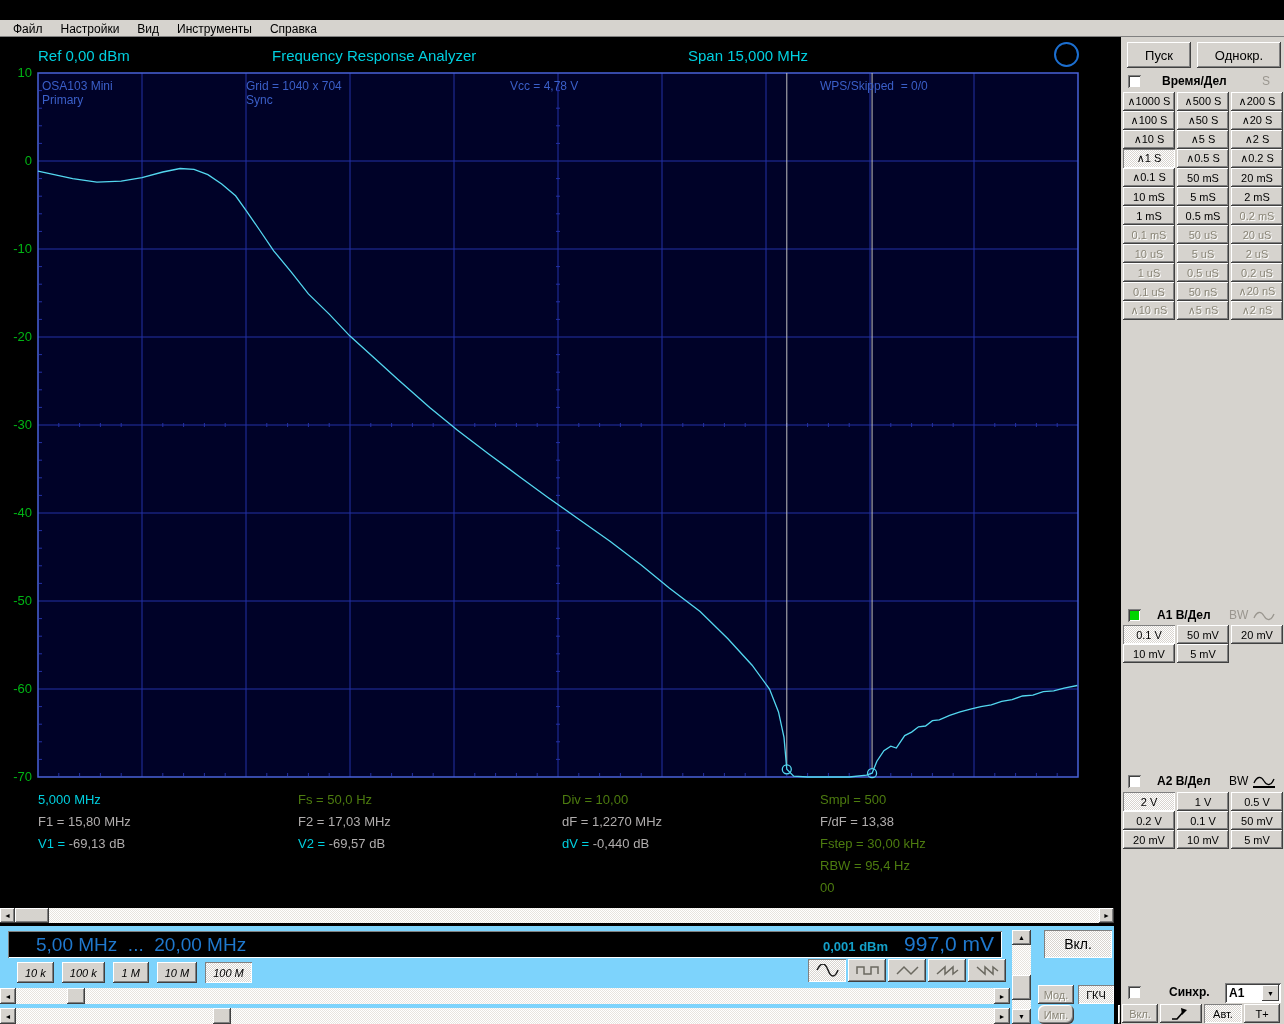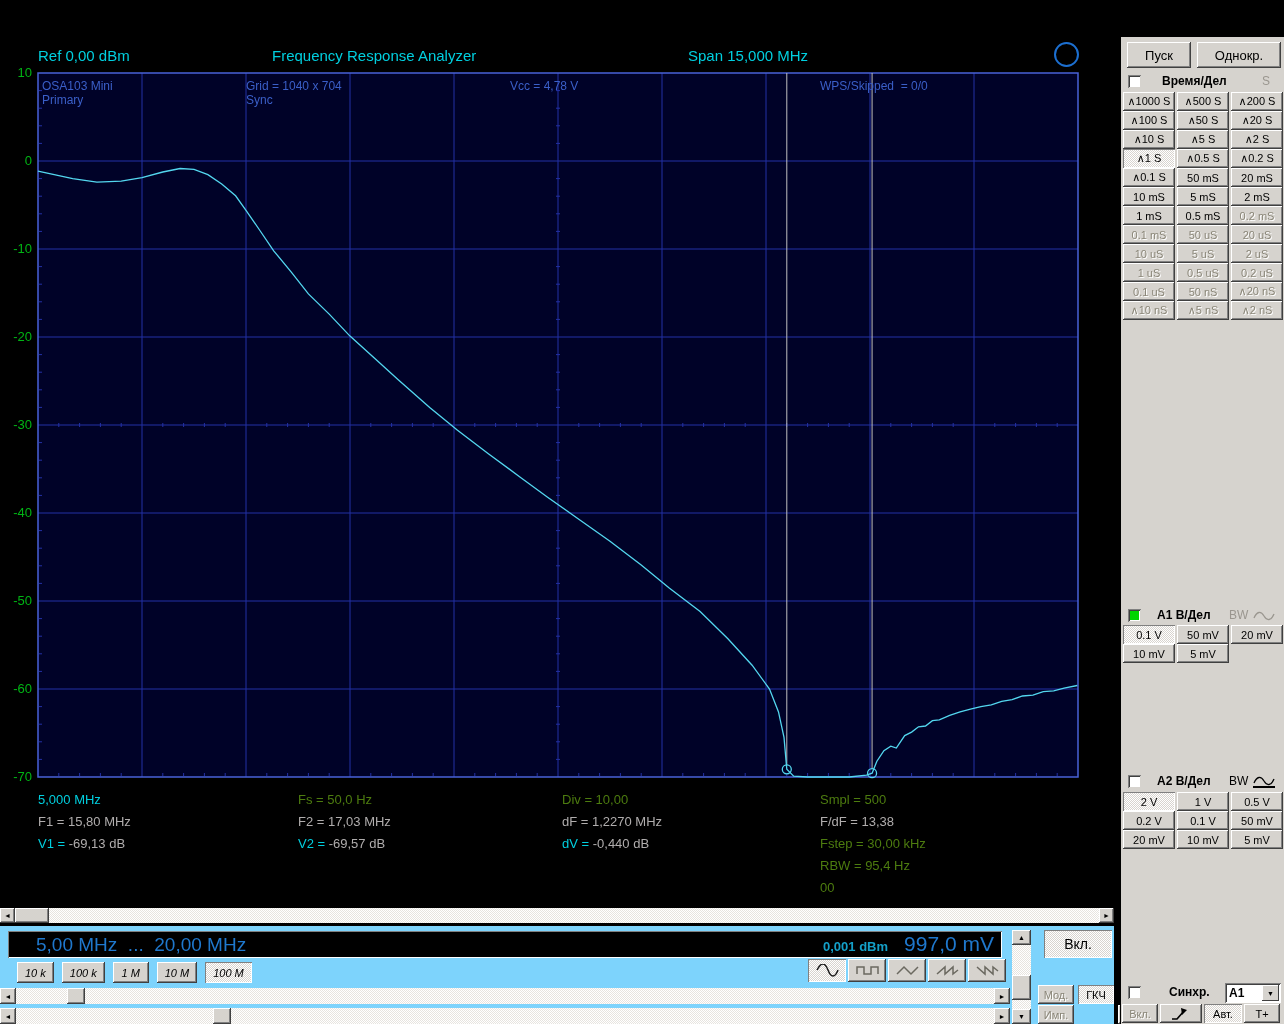--- a/index.html
+++ b/index.html
@@ -57,20 +57,27 @@
   .dropdown{position:absolute;background:#fff;box-shadow:inset 1px 1px 0 #808080,inset -1px -1px 0 #fff,inset 2px 2px 0 #404040;display:flex;align-items:center;}
   .dropdown .dd-val{flex:1;font-size:12px;font-weight:bold;padding-left:4px;color:#000;}
   .dropdown .dd-btn{width:17px;height:16px;margin:2px;background:#d6d3ce;box-shadow:inset -1px -1px 0 #404040,inset 1px 1px 0 #fff;font-size:7px;color:#000;display:flex;align-items:center;justify-content:center;}
 </style>
 </head>
 <body>
 
 <div class="window">
 
 
+  <div class="menubar" id="menubar">
+      <span class="menu-item">Файл</span>
+      <span class="menu-item">Настройки</span>
+      <span class="menu-item">Вид</span>
+      <span class="menu-item">Инструменты</span>
+      <span class="menu-item">Справка</span>
+    </div>
 
   <div class="main">
     <span class="hdr" style="left:38px">Ref  0,00 dBm</span>
     <span class="hdr" style="left:272px">Frequency Response Analyzer</span>
     <span class="hdr" style="left:688px">Span 15,000 MHz</span>
     <span class="run-circle"></span>
 
     <svg class="plot-svg" id="plot">
         <rect x="38" y="5" width="1040" height="704" fill="#000228"></rect>
         <line x1="142" y1="5" x2="142" y2="709" stroke="#2331a5" stroke-width="1"></line>
@@ -342,21 +349,21 @@
     <div class="sb" style="left:1012px;top:4px;width:19px;height:94px">
       <span class="arrow" style="left:0;top:0;width:19px;height:15px">▲</span>
       <span class="thumb" style="left:0;top:45px;width:19px;height:25px"></span>
       <span class="arrow" style="left:0;bottom:0;width:19px;height:15px">▼</span>
     </div>
 
     <div class="btn sel abs" style="left:1044px;top:4px;width:68px;height:28px;font-size:14px">Вкл.</div>
     <div id="moderow">
         <div class="btn abs dis" style="left: 1038px; top: 59px; width: 36px; height: 19px;">Мод.</div>
         <div class="btn abs sel" style="left: 1078px; top: 59px; width: 36px; height: 19px;">ГКЧ</div>
-        <div class="btn abs dis" style="left: 1038px; top: 79px; width: 36px; height: 19px;">Имп.</div>
+        <div class="btn abs dis" style="left: 1038px; top: 79px; width: 36px; height: 19px; border-radius: 6px;">Имп.</div>
         <div class="btn abs dis" style="left: 1078px; top: 79px; width: 36px; height: 19px; margin-left: 40px;">ПФ</div>
       </div>
   </div>
 
   <div class="panel">
     <div class="btn abs" style="left:6px;top:5px;width:64px;height:26px;font-size:13px">Пуск</div>
     <div class="btn abs" style="left:76px;top:5px;width:84px;height:26px;font-size:13px">Однокр.</div>
 
     <span class="checkbox" style="left:7px;top:38px"></span>
     <span class="sec-label" style="left:41px;top:37px">Время/Дел</span>

